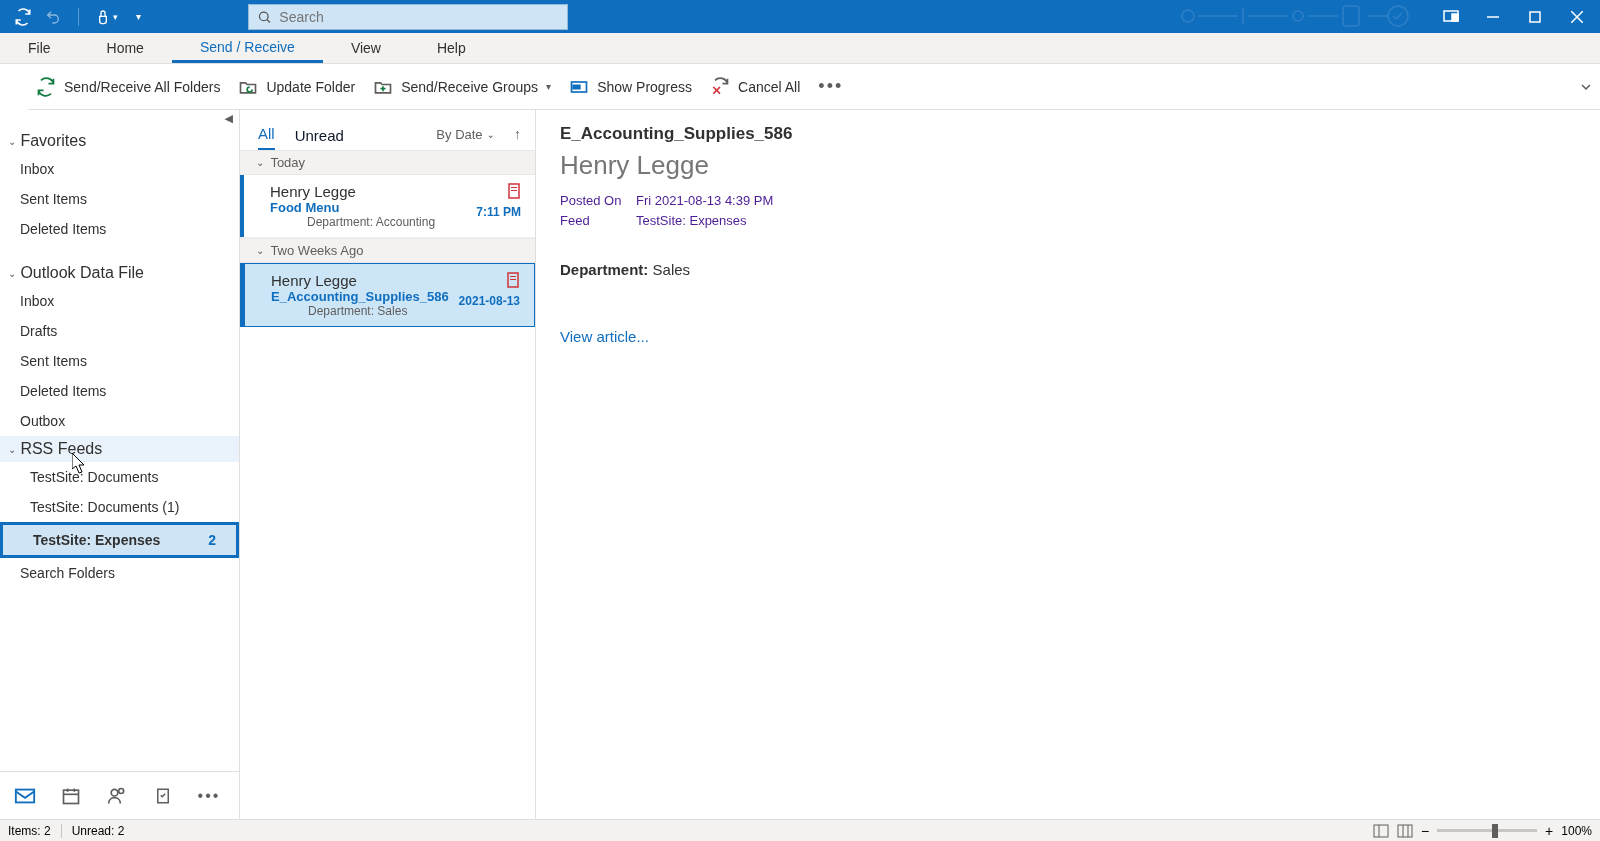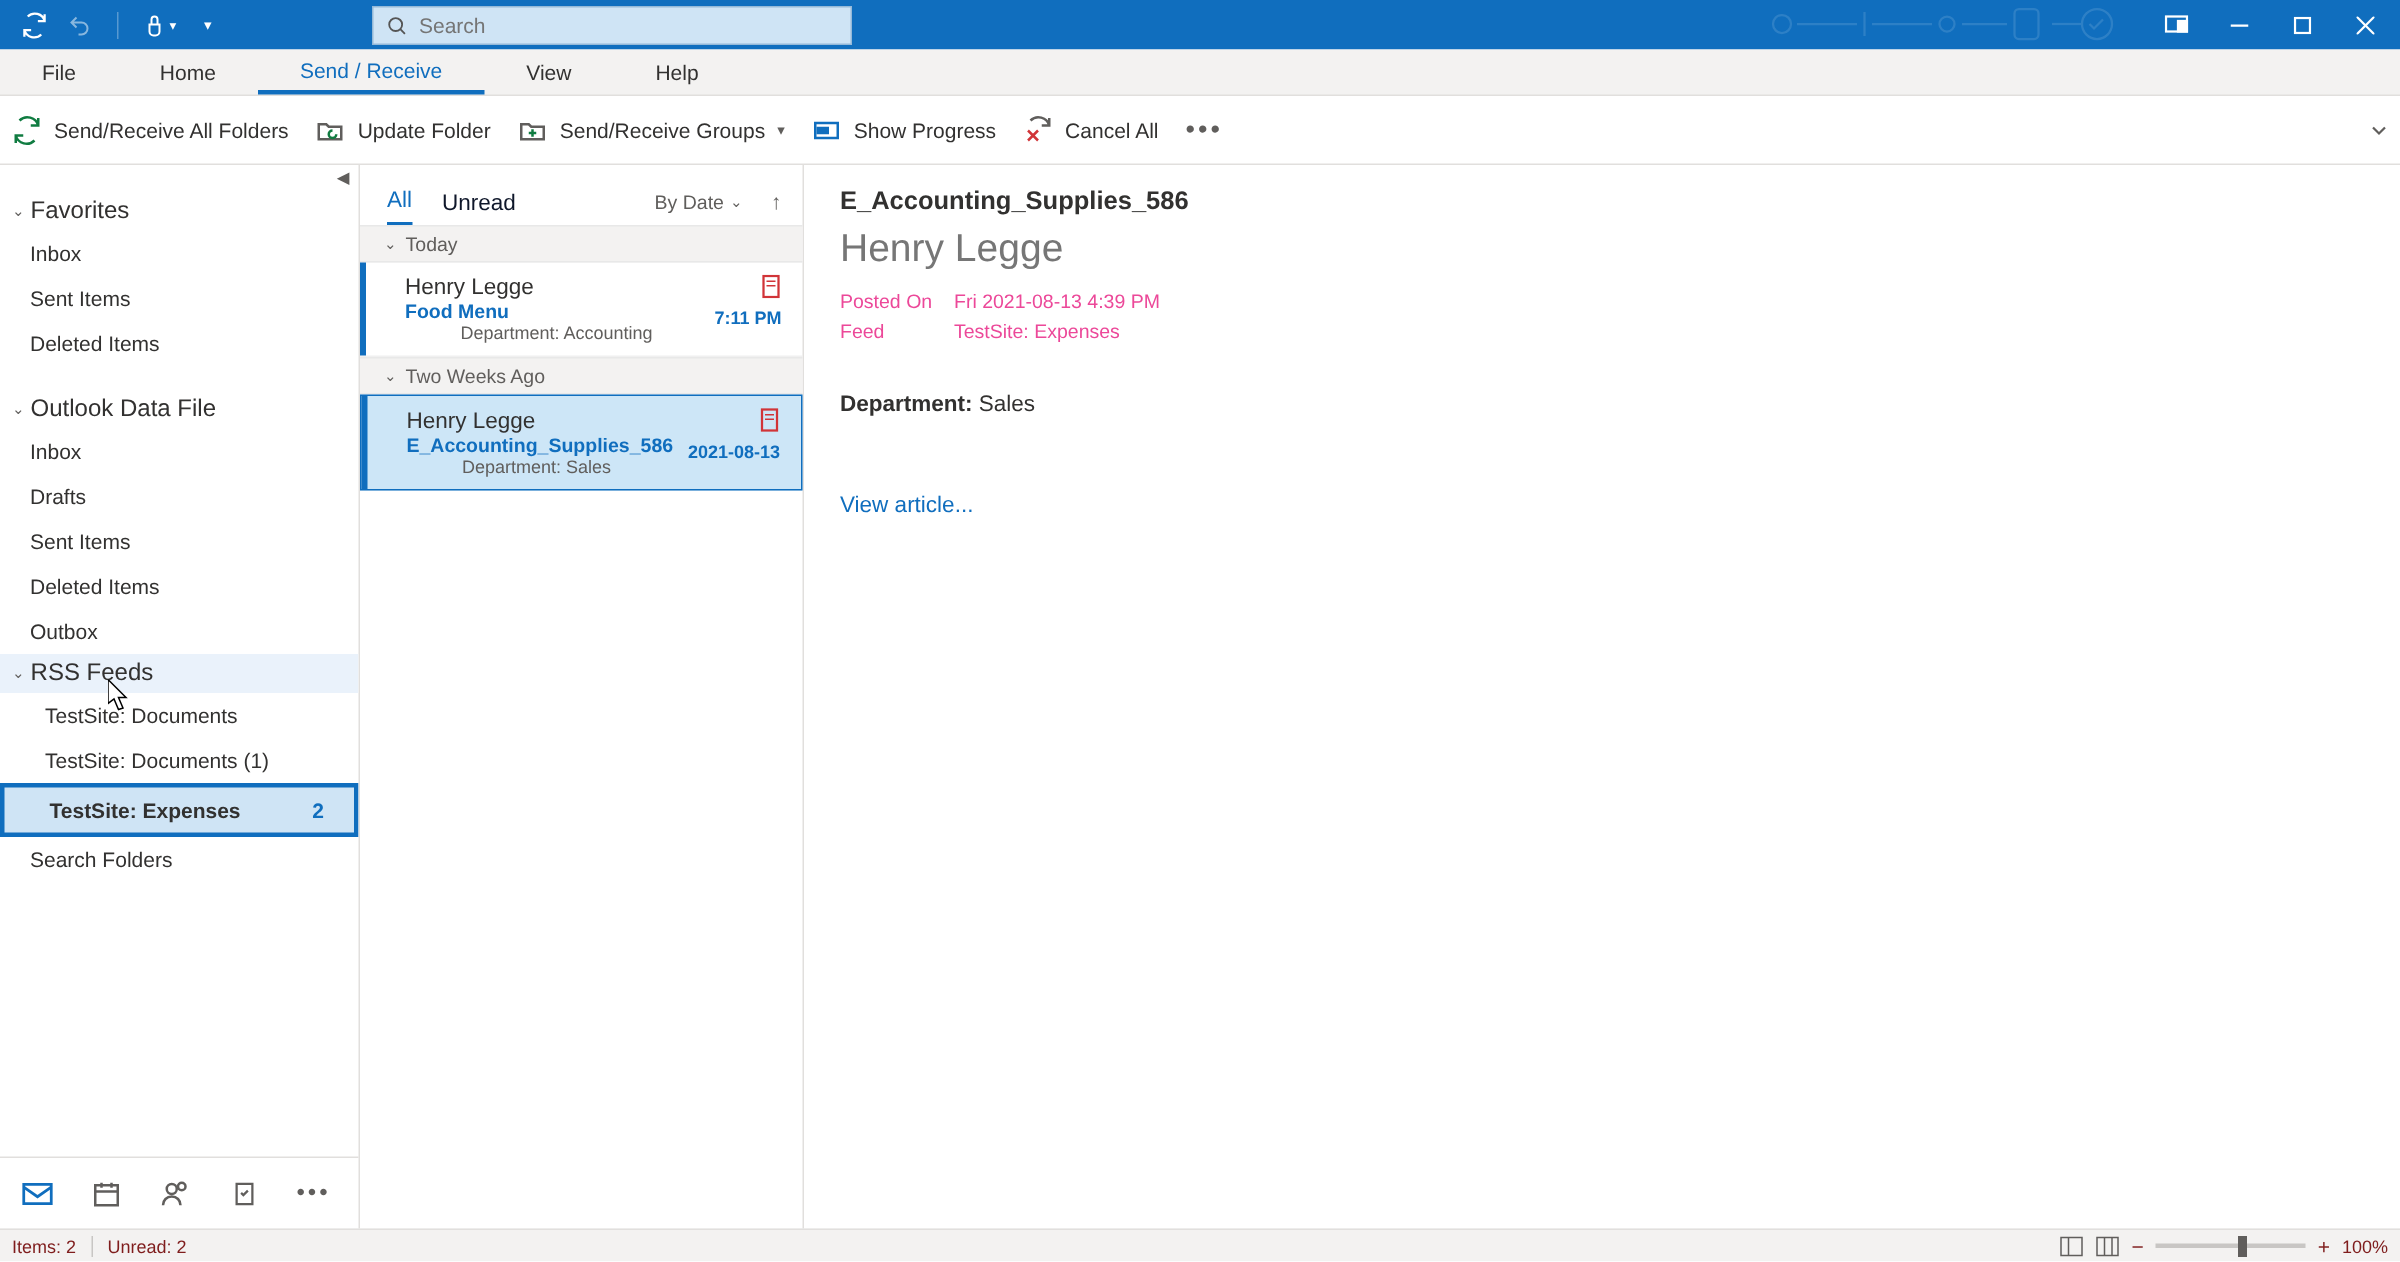--- a/index.html
+++ b/index.html
@@ -15,21 +15,21 @@
 .search-box input { border: none; background: transparent; outline: none; font-size: 14px; width: 100%; color: #333; }
 .tb-right { margin-left: auto; display: flex; align-items: center; gap: 24px; padding-right: 14px; }
 .tb-deco { width:250px; height:33px; opacity:0.12; }
 
 
 .menubar { height: 31px; background: #f3f2f1; border-bottom: 1px solid #e1dfdd; display: flex; align-items: stretch; }
 .menu-tab { padding: 0 28px; display: flex; align-items: center; font-size: 14px; color: #323130; cursor: pointer; }
 .menu-tab.active { color: #106ebe; border-bottom: 3px solid #106ebe; font-weight: 400; }
 
 
-.ribbon { height: 46px; background: #fff; border-bottom: 1px solid #e1dfdd; display: flex; align-items: center; padding: 0 8px; gap: 18px; position:relative; }
+.ribbon { height: 46px; background: #fff; border-bottom: 1px solid #e1dfdd; display: flex; align-items: center; padding: 0 8px; gap: 18px; position:relative;margin-left:28px; }
 .rb-item { display: flex; align-items: center; gap: 8px; font-size: 14px; color: #323130; cursor: pointer; }
 .rb-icon { width: 20px; height: 20px; display:flex; align-items:center; justify-content:center; }
 .rb-more { font-size: 18px; color:#605e5c; letter-spacing:2px; }
 .rb-collapse { position:absolute; right:8px; color:#605e5c; }
 
 
 .main { display: flex; height: calc(841px - 33px - 31px - 46px - 22px); }
 .sidebar { width: 240px; border-right: 1px solid #e1dfdd; display: flex; flex-direction: column; position: relative; }
 .sb-collapse { position:absolute; top:2px; right:6px; color:#605e5c; font-size:11px; cursor:pointer; }
 .sb-scroll { flex: 1; overflow-y: auto; padding-top: 18px; }
@@ -56,28 +56,28 @@
 .ml-item .time { position:absolute; right:14px; top:30px; font-size:12px; color:#106ebe; font-weight:600; }
 .ml-item .preview { font-size: 12px; color:#605e5c;margin-left:37px; }
 .ml-item .att-icon { position:absolute; right:14px; top:8px; }
 .ml-item.selected { background:#cde6f7; border:1px solid #106ebe; }
 .ml-item.unread::before { content:''; position:absolute; left:0; top:0; bottom:0; width:4px; background:#106ebe; }
 
 
 .reading { flex:1; padding: 14px 24px; }
 .rd-title1 { font-size: 17px; color:#323130; font-weight:600; }
 .rd-title2 { font-size: 26px; color:#767676; margin-top:6px; }
-.rd-meta { margin-top:10px; font-size:13px; color:#ec4899; }
+.rd-meta { margin-top:10px; font-size:13px; color:#4c1d95; }
 .rd-meta-row { display:flex; gap:12px; line-height:20px; }
 .rd-meta-label { width:64px; }
 .rd-body { margin-top:30px; font-size:15px; color:#323130; }
 .rd-link { margin-top:50px; color:#106ebe; cursor:pointer; font-size:15px; }
 
 
-.statusbar { height: 22px; background:#f3f2f1; border-top:1px solid #e1dfdd; display:flex; align-items:center; padding:0 8px; font-size:12px; color:#7f1d1d; }
+.statusbar { height: 22px; background:#f3f2f1; border-top:1px solid #e1dfdd; display:flex; align-items:center; padding:0 8px; font-size:12px; color:#000000; }
 .sb-sep2 { width:1px; height:14px; background:#c8c6c4; margin:0 10px; }
 .sb-right { margin-left:auto; display:flex; align-items:center; gap:8px; }
 .zoom-slider { width:100px; height:3px; background:#c8c6c4; position:relative; }
 .zoom-thumb { width:6px; height:14px; background:#605e5c; position:absolute; top:-5px; left:55px; }
 
 
 .cursor { position:absolute; left:72px; top:453px; pointer-events:none; }
 
 svg { display:block; }
 </style>

